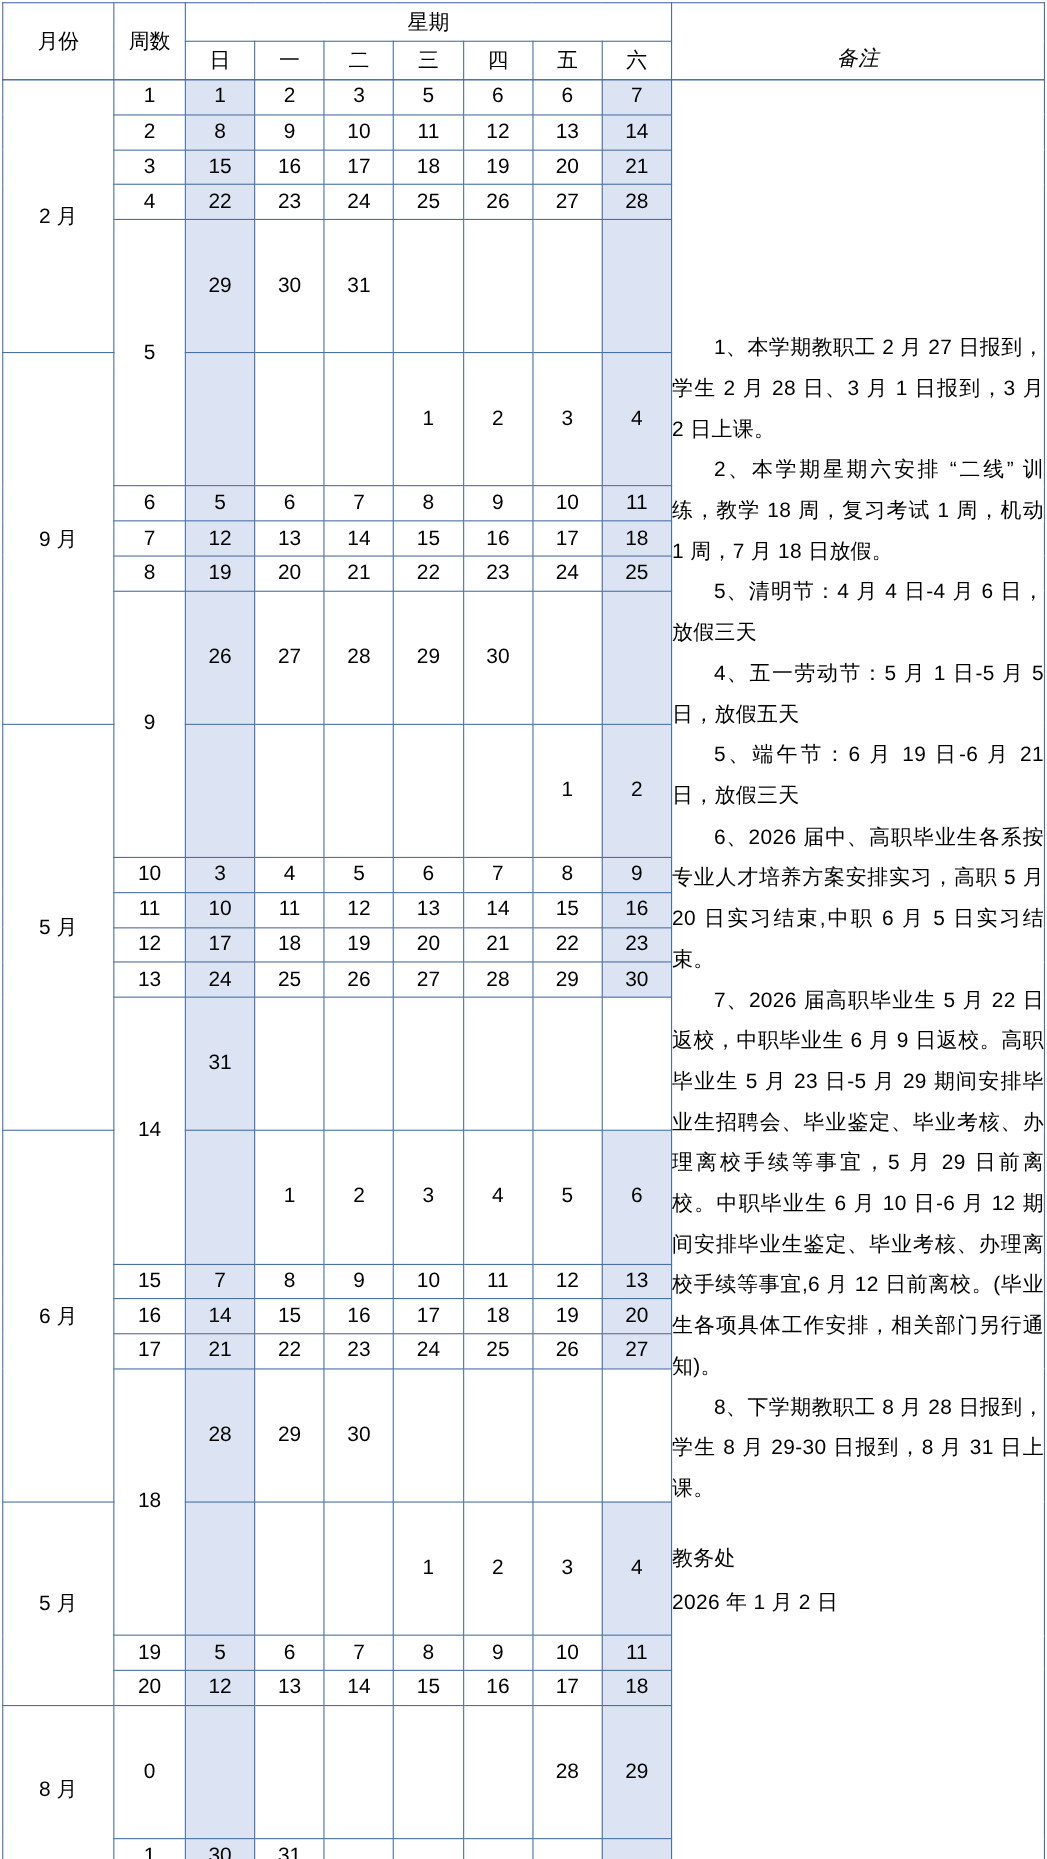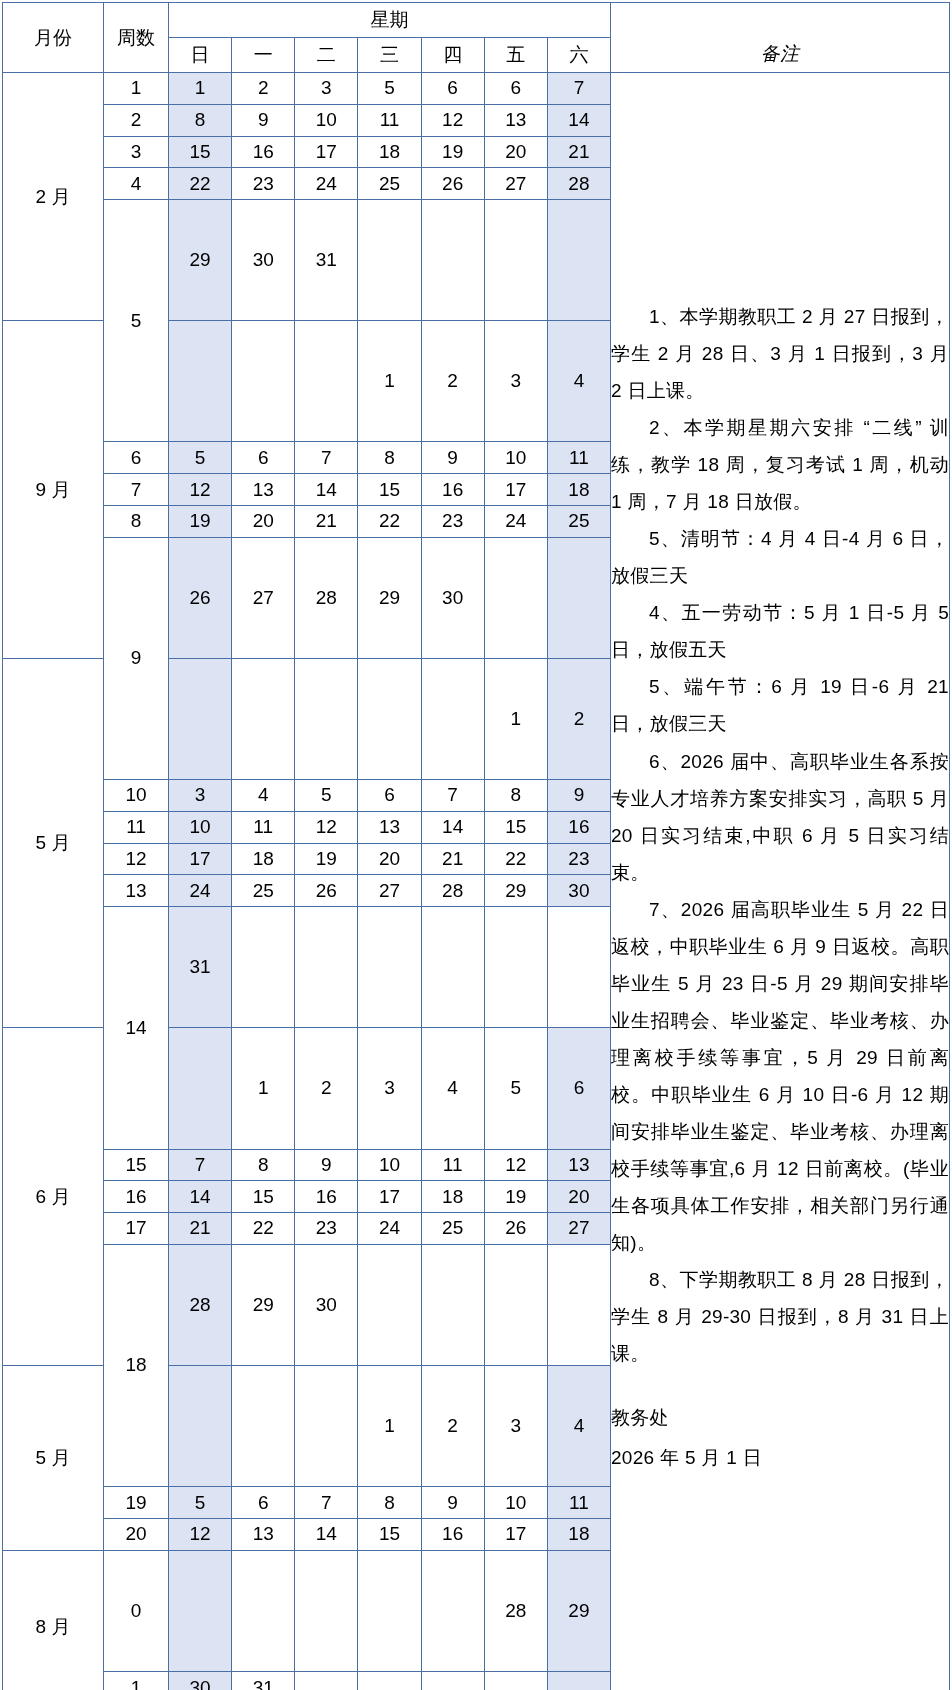--- a/index.html
+++ b/index.html
@@ -82,21 +82,21 @@
             <p class="indent">1、本学期教职工 2 月 27 日报到，学生 2 月 28 日、3 月 1 日报到，3 月 2 日上课。</p>
             <p class="indent">2、本学期星期六安排 “二线” 训练，教学 18 周，复习考试 1 周，机动 1 周，7 月 18 日放假。</p>
             <p class="indent">5、清明节：4 月 4 日-4 月 6 日，放假三天</p>
             <p class="indent">4、五一劳动节：5 月 1 日-5 月 5 日，放假五天</p>
             <p class="indent">5、端午节：6 月 19 日-6 月 21 日，放假三天</p>
             <p class="indent">6、2026 届中、高职毕业生各系按专业人才培养方案安排实习，高职 5 月 20 日实习结束,中职 6 月 5 日实习结束。</p>
             <p class="indent">7、2026 届高职毕业生 5 月 22 日返校，中职毕业生 6 月 9 日返校。高职毕业生 5 月 23 日-5 月 29 期间安排毕业生招聘会、毕业鉴定、毕业考核、办理离校手续等事宜，5 月 29 日前离校。中职毕业生 6 月 10 日-6 月 12 期间安排毕业生鉴定、毕业考核、办理离校手续等事宜,6 月 12 日前离校。(毕业生各项具体工作安排，相关部门另行通知)。</p>
             <p class="indent">8、下学期教职工 8 月 28 日报到，学生 8 月 29-30 日报到，8 月 31 日上课。</p>
             <div class="sign">
               <div>教务处</div>
-              <div>2026 年 5 月 1 日</div>
+              <div>2026 年 1 月 2 日</div>
             </div>
           </td>
         </tr>
         <tr>
           <td class="wk">2</td>
           <td class="day shade">8</td>
           <td class="day">9</td>
           <td class="day">10</td>
           <td class="day">11</td>
           <td class="day">12</td>

